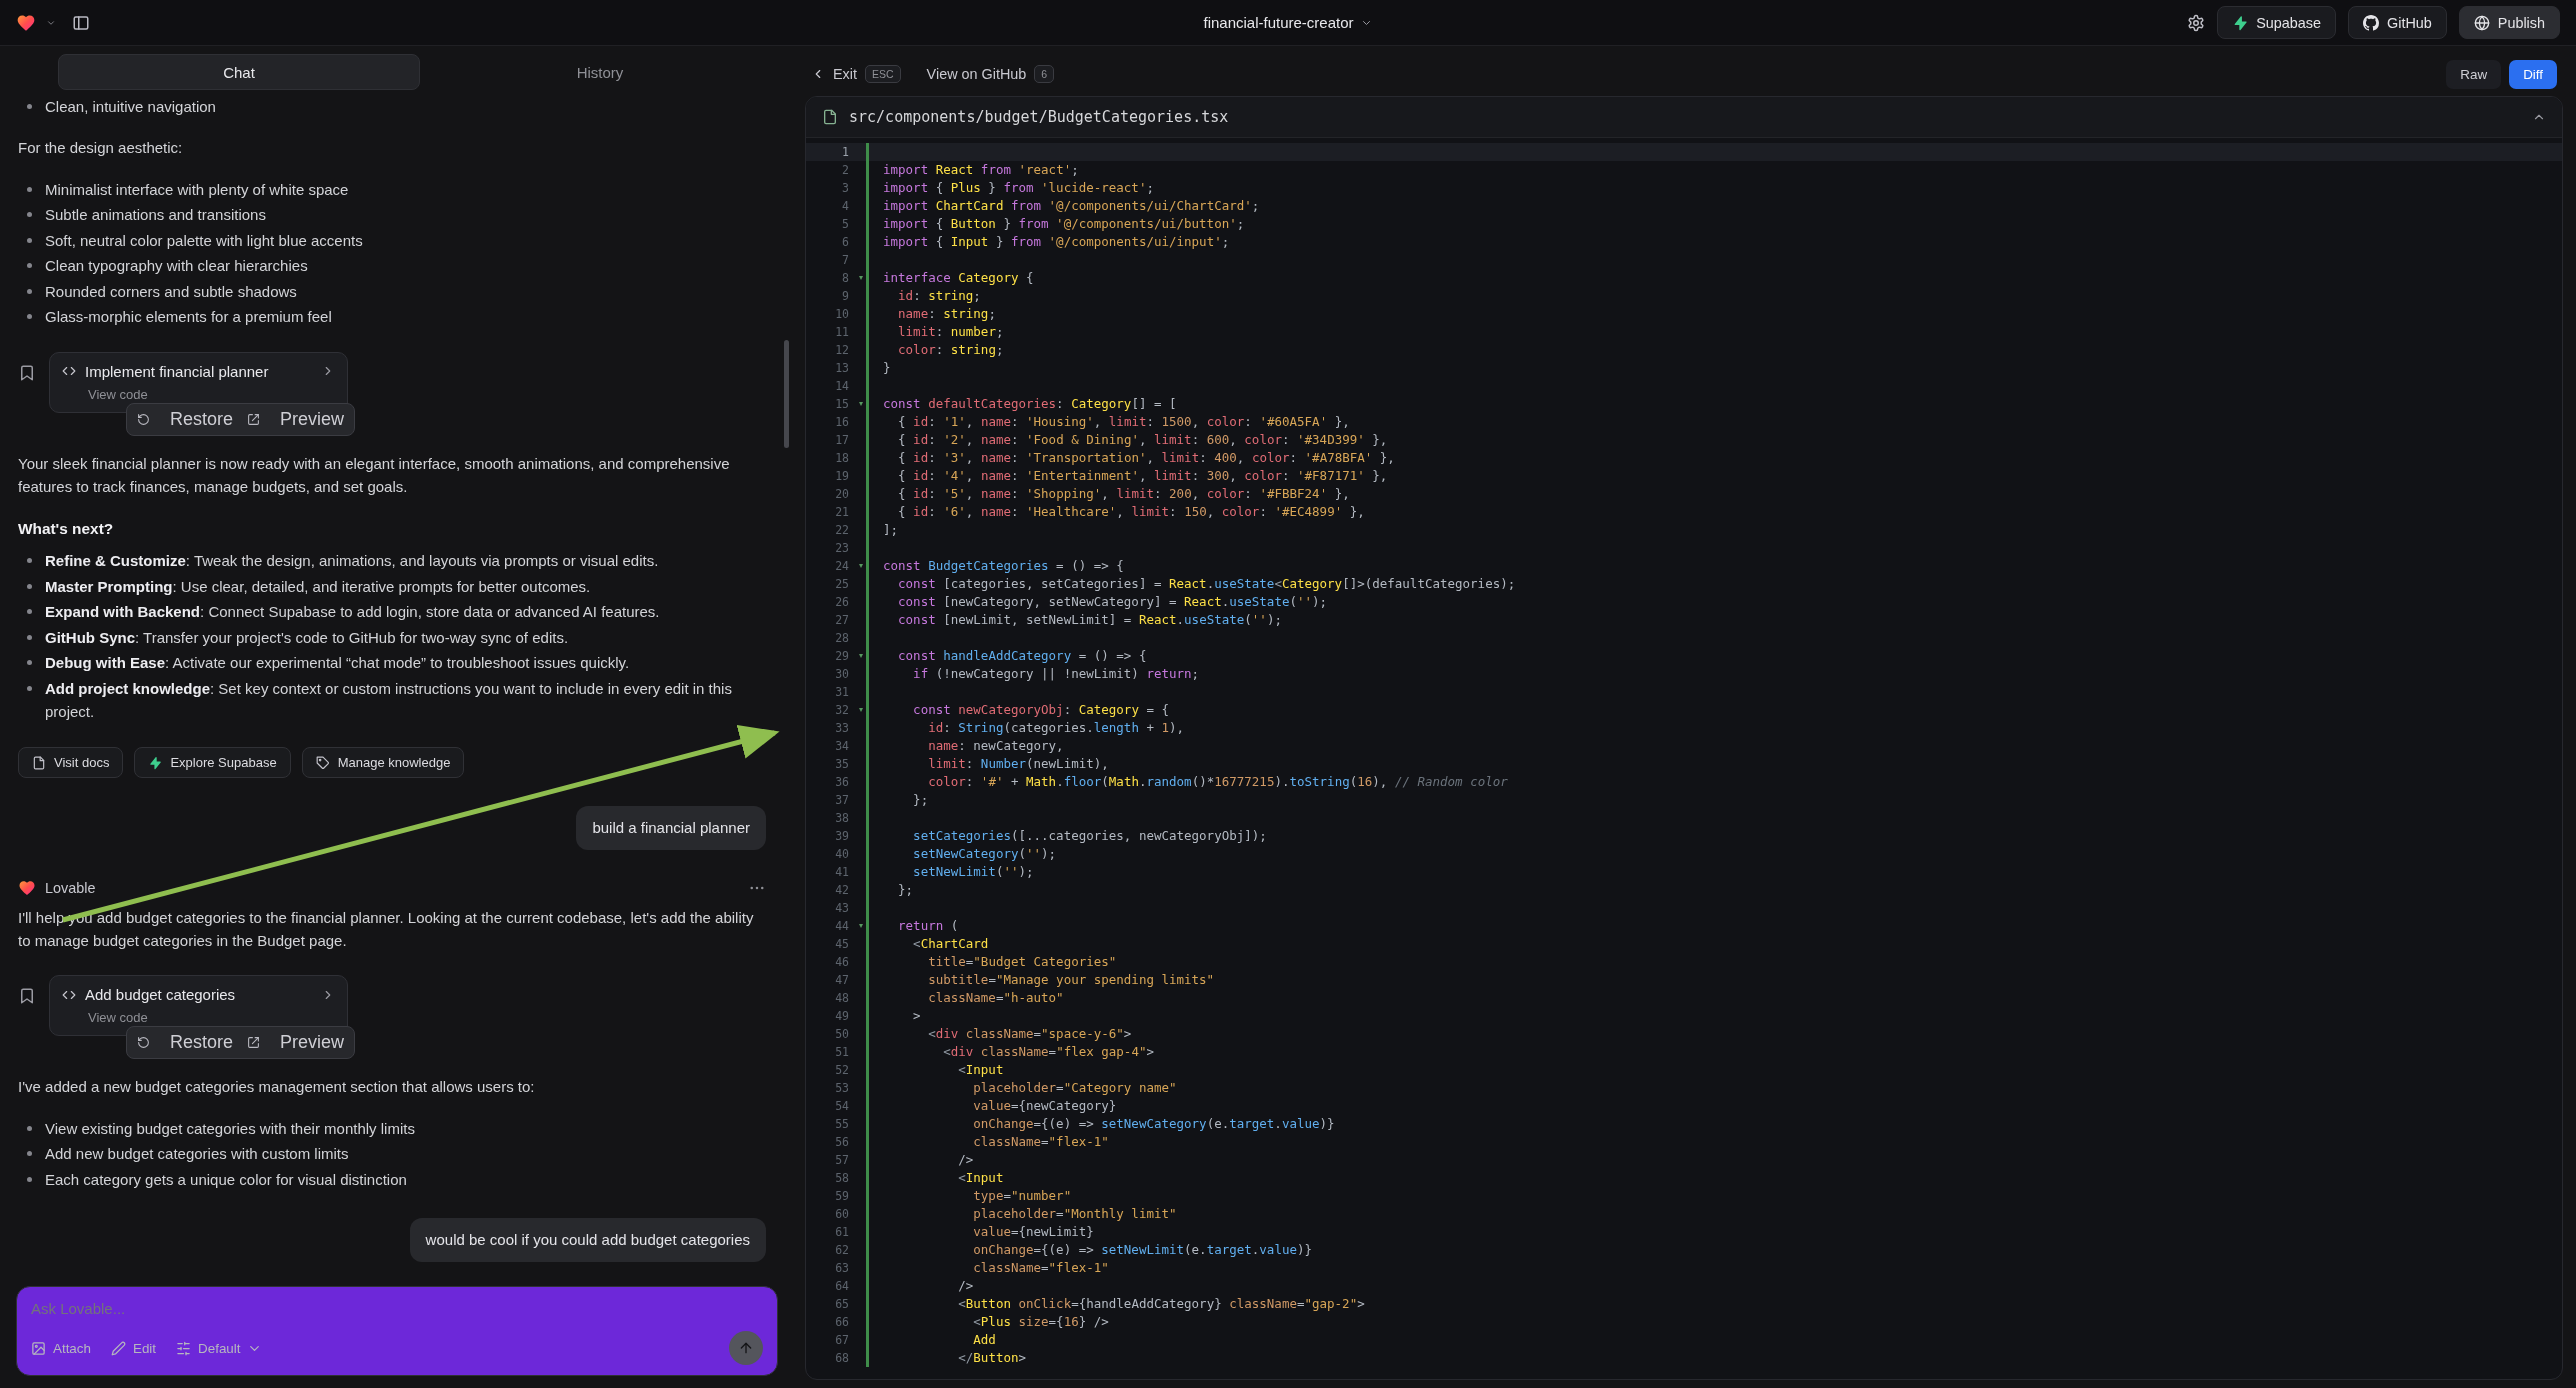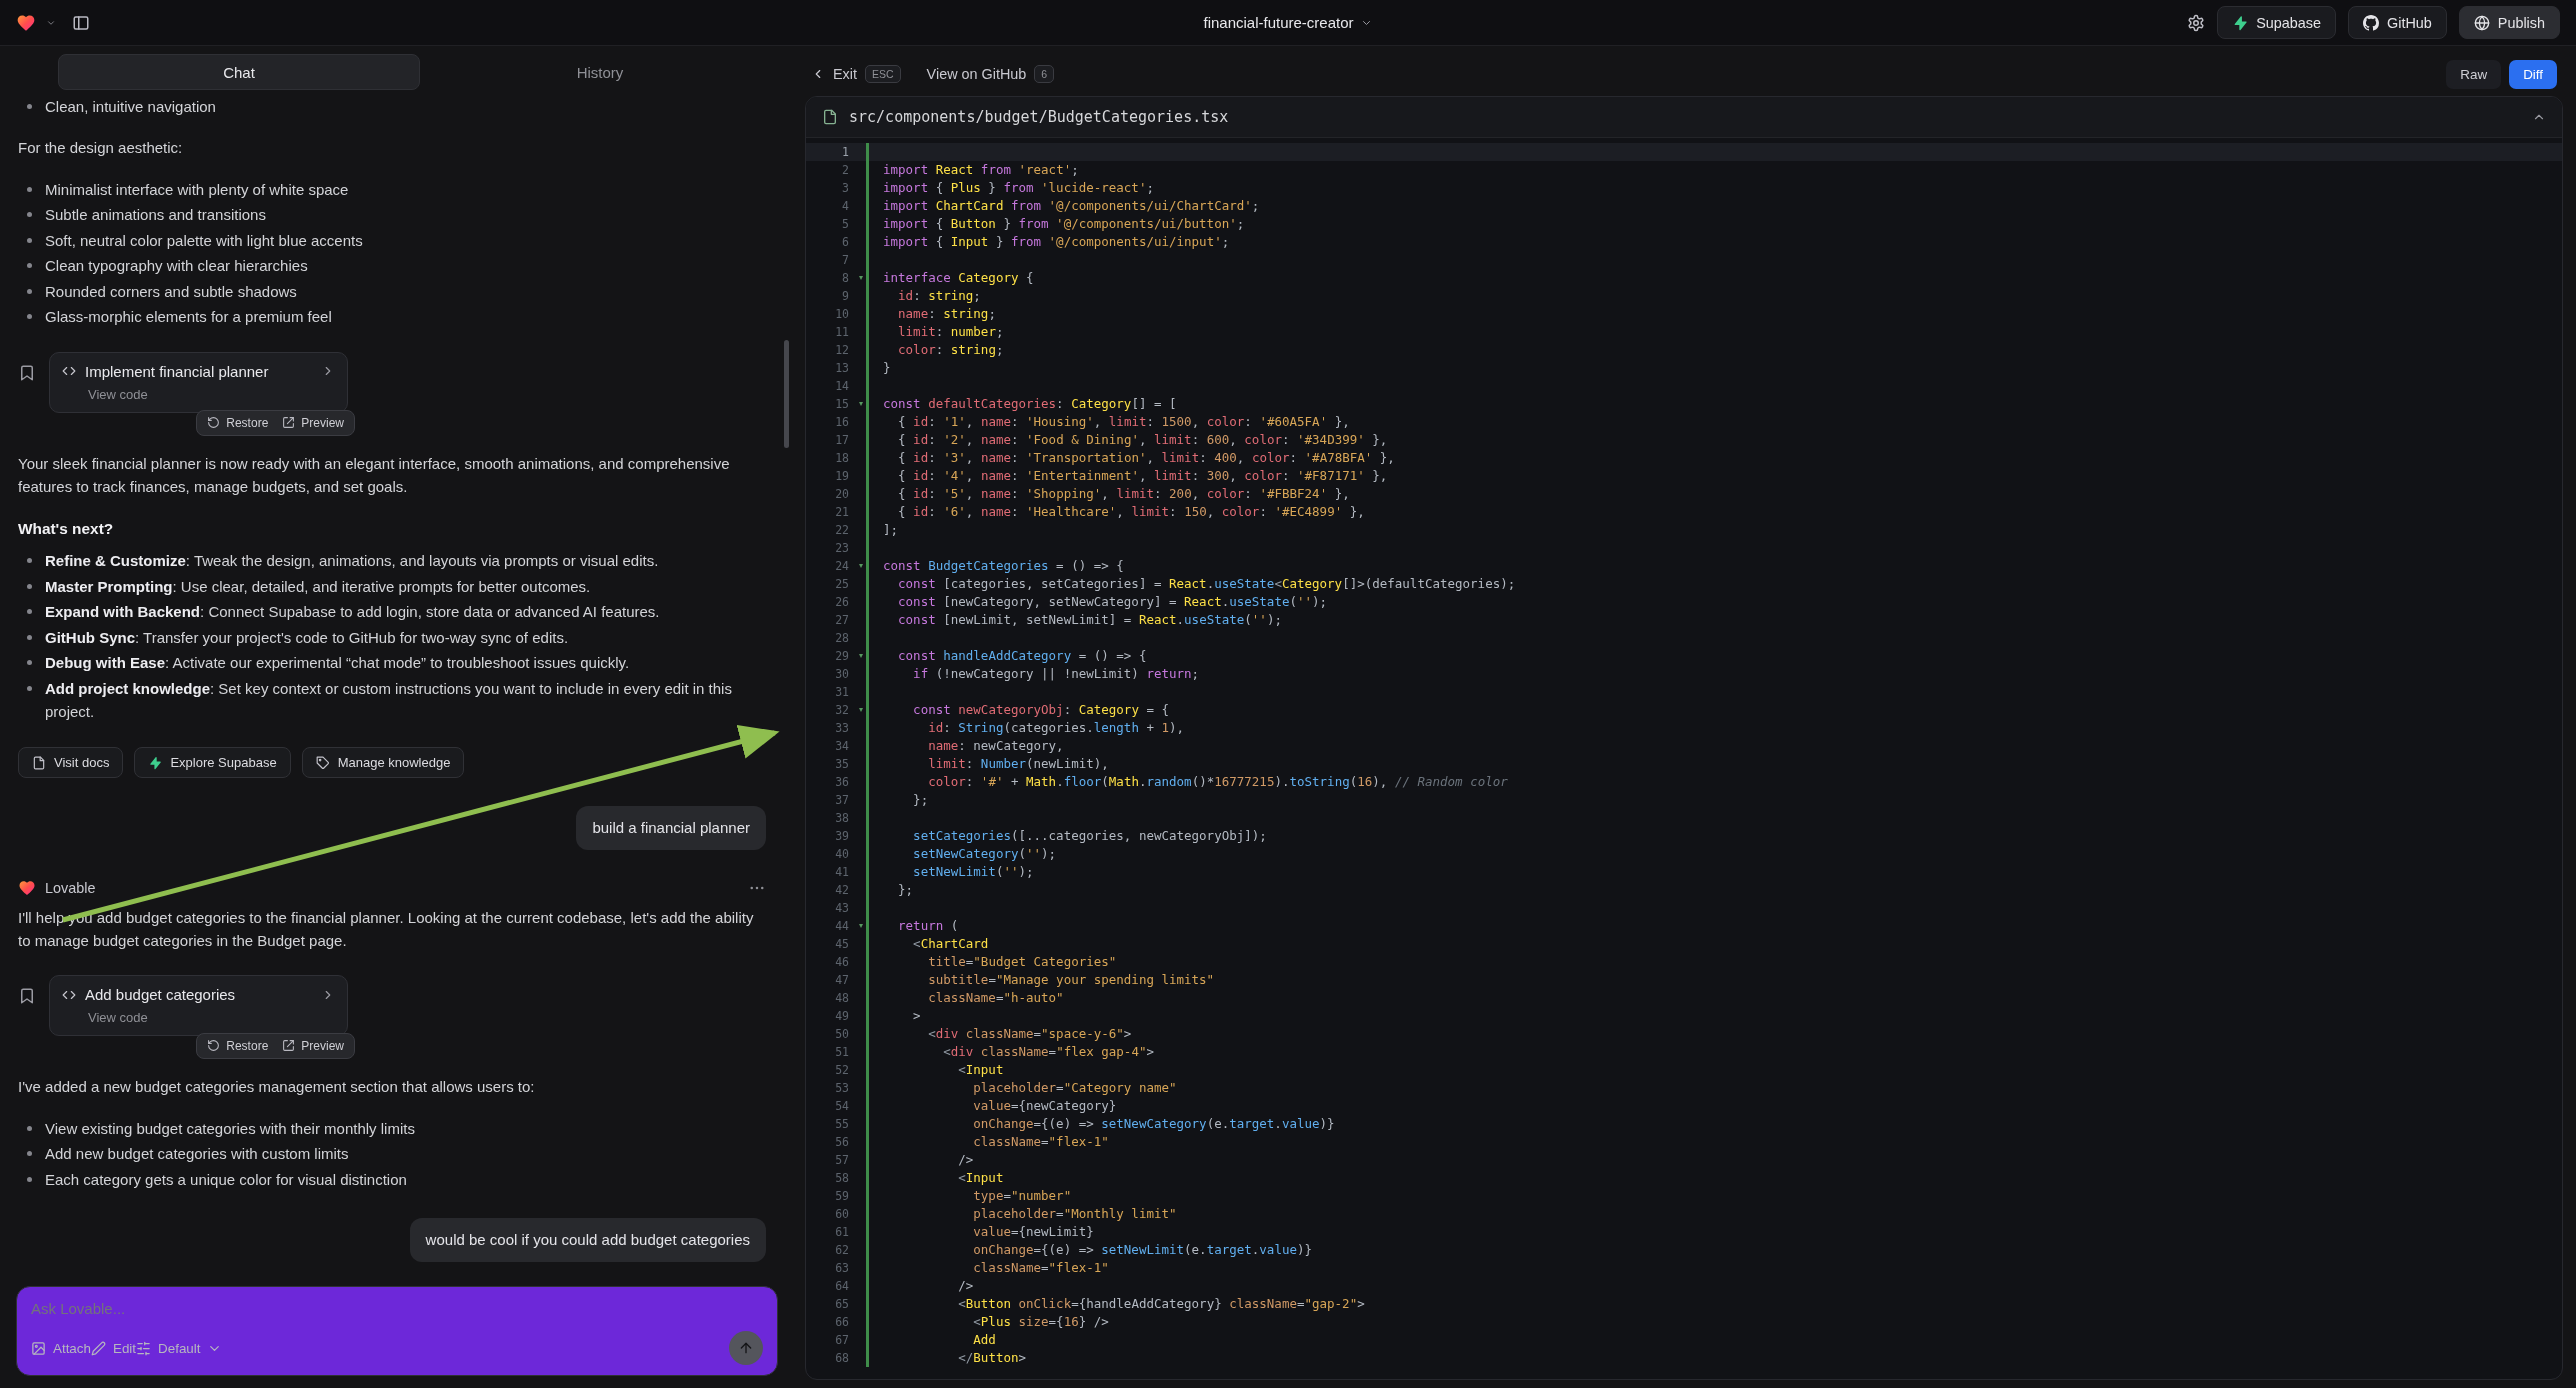--- a/index.html
+++ b/index.html
@@ -38,41 +38,41 @@
   .b-strong { font-weight:700; color:#ededf1; }
 
   .vcard-row { display:flex; gap:13px; margin:14px 0 30px; position:relative; align-items:flex-start; }
   .bm-icon { color:#9b9ba3; margin-top:12px; }
   .vcard { position:relative; width:299px; background:#1d1e22; border:1px solid #2f3036; border-radius:10px; padding:10px 12px; cursor:pointer; }
   .vcard-title-row { display:flex; align-items:center; gap:9px; }
   .vcard-title { font-size:15px; color:#e9e9ed; font-weight:500; flex:1; }
   .vcard-title-row .ci { color:#c7c7ce; } .vcard-title-row .cr { color:#9b9ba3; }
   .vcard-link { margin-top:7px; padding-left:26px; font-size:13px; color:#8f9096; cursor:pointer; }
   .vcard-toolbar { position:absolute; right:-8px; bottom:-24px; display:flex; align-items:center; gap:14px; background:#27282c; border:1px solid #3b3c42; border-radius:8px; padding:5px 10px; z-index:3; }
-  .tb-act { display:flex; align-items:flex-start; gap:6px; background:none; border:none; color:#cfcfd5; font-size:12px; font-family:inherit; cursor:pointer; }
+  .tb-act { display:flex; align-items:center; gap:20px; background:none; border:none; color:#cfcfd5; font-size:18px; font-family:inherit; cursor:pointer; }
   .tb-act .icn { width:13px; height:13px; color:#b9b9c1; }
 
   .chips-row { display:flex; gap:11px; margin:15px 0 10px; }
   .chip { display:flex; align-items:center; gap:8px; height:31px; padding:0 13px; border-radius:8px; border:1px solid #303136; background:#1a1b1e; color:#dcdce1; font-size:13px; font-family:inherit; cursor:pointer; }
   .chip .icn { width:14px; height:14px; color:#c3c3cb; }
 
   .bubble-row { display:flex; justify-content:flex-end; margin:18px 0 14px; }
   .bubble { background:#28292d; border-radius:12px; padding:11px 16px; font-size:15px; color:#e4e4e9; max-width:72%; line-height:22px; }
 
   .agent-header { display:flex; align-items:center; gap:9px; margin:15px 0 0; }
   .agent-name { font-size:14.4px; color:#c9c9d0; }
   .agent-dots { margin-left:auto; color:#8f9096; cursor:pointer; }
 
   .chat-scrollbar { position:absolute; right:3px; top:294px; width:5px; height:108px; border-radius:3px; background:#46474d; }
 
   
   .composer { flex:none; margin:10px 14px 12px 16px; height:90px; background:#6d28d9; border:1px solid #2f3035; border-radius:14px; padding:13px 14px 10px; display:flex; flex-direction:column; justify-content:space-between; }
   .composer-input { background:transparent; border:none; outline:none; color:#e6e6ea; font-size:15px; font-family:inherit; width:100%; }
   .composer-input::placeholder { color:#73737b; }
-  .composer-row { display:flex; align-items:center; color:#b6b6bf; font-size:13.4px; }
+  .composer-row { display:flex; align-items:center; gap:20px; color:#b6b6bf; font-size:13.4px; }
   .comp-btn { display:flex; align-items:center; gap:7px; background:none; border:none; color:#b6b6bf; font-size:13.4px; font-family:inherit; cursor:pointer; }
   .comp-btn .icn { width:15px; height:15px; }
   .send-btn { margin-left:auto; width:34px; height:34px; border-radius:50%; background:#54555c; border:none; color:#141417; display:flex; align-items:center; justify-content:center; cursor:pointer; }
   .send-btn .icn { width:16px; height:16px; }
 
   
   .code-region { flex:1; min-width:0; display:flex; flex-direction:column; padding:6px 13px 8px; }
   .code-header { height:44px; flex:none; display:flex; align-items:center; gap:26px; padding:0 6px; }
   .hdr-btn { display:flex; align-items:center; gap:8px; background:none; border:none; color:#c9c9d0; font-size:14.4px; font-family:inherit; cursor:pointer; }
   .keycap { border:1px solid #3a3b41; background:#1c1d21; border-radius:5px; padding:1px 6px; font-size:10.5px; color:#8f9096; line-height:14px; }

